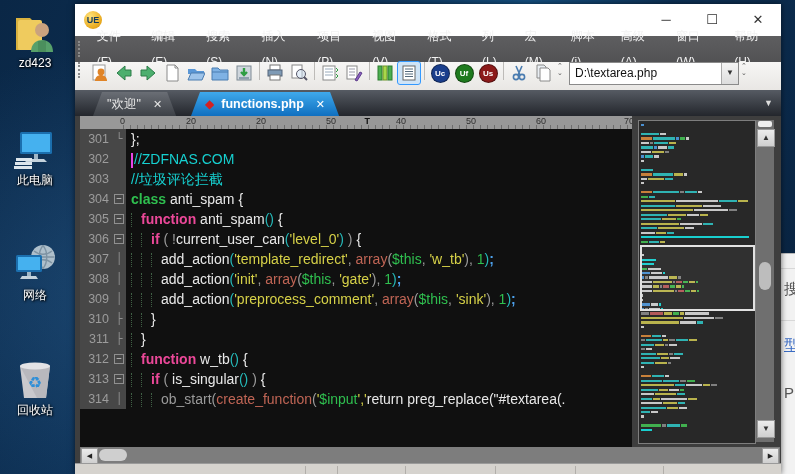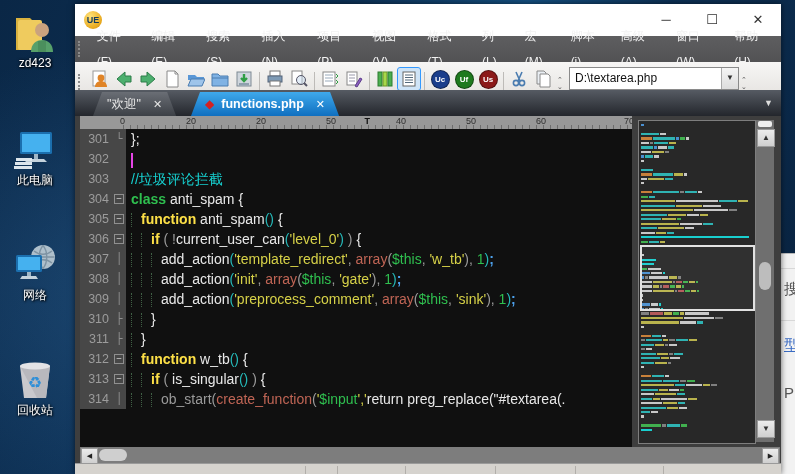--- a/index.html
+++ b/index.html
@@ -22,21 +22,21 @@
   .titlebar{position:absolute;left:0;top:0;width:100%;height:32px;background:#ffffff;border-bottom:1px solid #d8d8d8;}
   .ue-logo{position:absolute;left:9px;top:7px;width:18px;height:18px;border-radius:50%;
            background:radial-gradient(circle at 35% 30%,#ffe27a,#e8a81c 70%,#b97f10);
            color:#123a5e;font-size:9px;font-weight:bold;text-align:center;line-height:18px;}
   .title-text{position:absolute;left:33px;top:8px;font-size:12.5px;color:#222;}
   .winbtn{position:absolute;top:0;width:46px;height:31px;text-align:center;line-height:31px;font-size:13px;color:#333;}
   .menubar{position:absolute;left:0;top:32px;width:100%;height:26px;background:linear-gradient(#5e5e60,#525254);display:flex;align-items:center;}
   .grip{width:5px;height:16px;margin:0 3px;border-left:2px dotted #8a8a8a;}
   .menubar .mi{color:#f2f2f2;font-size:12px;padding:0 9px;line-height:26px;}
   
-  .toolbar{position:absolute;left:0;top:58px;width:100%;height:28px;background:linear-gradient(#f7f6f5,#e9e7e4);border-bottom:1px solid #c9c7c4;display:flex;align-items:flex-end;}
+  .toolbar{position:absolute;left:0;top:58px;width:100%;height:28px;background:linear-gradient(#f7f6f5,#e9e7e4);border-bottom:1px solid #c9c7c4;display:flex;align-items:flex-start;}
   .tb-sep{width:1px;height:18px;background:#bdbbb8;margin:0 3px;}
   .tbi{width:22px;height:22px;margin:0 1px;display:flex;align-items:center;justify-content:center;font-size:13px;border-radius:2px;}
   .tbi svg{display:block;}
   .tbi.active{background:#cfe4f7;outline:1px solid #3399ff;}
   .badge{width:17px;height:17px;border-radius:50%;color:#fff;font-size:8px;font-weight:bold;text-align:center;line-height:17px;border:1px solid rgba(0,0,0,.4);}
   .chev{width:10px;font-size:7px;color:#555;line-height:7px;text-align:center;}
   .combo{height:21px;width:168px;background:#fff;border:1px solid #8a8a8a;display:flex;margin-left:4px;}
   .combo .val{flex:1;font-size:12px;color:#111;line-height:20px;padding-left:5px;white-space:nowrap;overflow:hidden;}
   .combo .drop{width:16px;background:linear-gradient(#f4f4f4,#ddd);border-left:1px solid #aaa;text-align:center;font-size:8px;line-height:20px;color:#333;}
   
@@ -58,21 +58,21 @@
   
   .code{position:absolute;left:5px;top:125px;width:552px;height:318px;background:#101010;overflow:hidden;}
   .cl{display:flex;height:20px;line-height:20px;white-space:pre;}
   .lnum{width:29px;background:#474747;color:#9c9c9c;font-size:12.5px;text-align:right;padding-right:3px;flex:none;}
   .fold{width:14px;background:#474747;color:#8f8f8f;font-size:11px;font-family:"DejaVu Sans Mono",monospace;text-align:center;flex:none;position:relative;}
   .fbox{position:absolute;left:2px;top:5px;width:8px;height:8px;border:1px solid #8f8f8f;background:#474747;line-height:7px;font-size:9px;color:#cfcfcf;}
   .ctext{padding-left:5px;font-size:14px;color:#e8e8e8;flex:1;position:relative;}
   .ind{display:inline-block;width:9px;height:14px;border-left:1px dotted #3f6045;vertical-align:middle;}
   .cursorbar{display:inline-block;width:2px;height:15px;background:#e645e6;vertical-align:middle;margin-right:1px;}
   .c-plain{color:#e8e8e8;} .c-comment{color:#16d0d0;}
-  .c-kwblue{color:#fde047;font-weight:bold;} .c-kwgreen{color:#2fbf4f;font-weight:bold;}
+  .c-kwblue{color:#ec4899;font-weight:bold;} .c-kwgreen{color:#2fbf4f;font-weight:bold;}
   .c-green{color:#2fbf4f;} .c-str{color:#d6d148;} .c-func{color:#c06555;}
   .c-gray{color:#9a9a9a;} .c-cyan{color:#25b8b8;} .c-semi{color:#4da2ee;font-weight:bold;}
   
   .mmzone{position:absolute;left:557px;top:112px;width:149px;height:331px;background:#3e3e3e;}
   .mmpanel{position:absolute;left:6px;top:4px;width:116px;height:322px;background:#282828;border:1px solid #7e7e7e;overflow:hidden;}
   .mmline{height:2.2px;margin-bottom:2.3px;white-space:nowrap;}
   .mmline span{display:inline-block;height:2.2px;margin-right:1px;vertical-align:top;}
   .mmview{position:absolute;left:1px;top:124px;width:111px;height:62px;border:2px solid #e2e2e2;background:rgba(255,255,255,.04);}
   .mmscroll{position:absolute;left:124px;top:4px;width:18px;height:322px;background:#6f6f6f;}
   .mm-slider{position:absolute;left:2px;top:1px;width:14px;height:6px;background:#efefef;border-radius:2px;}
@@ -315,21 +315,21 @@
       <span class="rnum" style="left: 246px;">50</span>
       <span class="rnum" style="left: 316px;">40</span>
       <span class="rnum" style="left: 386px;">50</span>
       <span class="rnum" style="left: 456px;">60</span>
       <span class="rnum" style="left: 544px;">70</span>
       <span class="tmark" style="left: 284.5px;">T</span>
     </div>
 
   <div class="code" id="code">
       <div class="cl"><span class="lnum">301</span><span class="fold">└</span><span class="ctext"><span class="c-plain">};</span></span></div>
-      <div class="cl"><span class="lnum">302</span><span class="fold"></span><span class="ctext"><span class="cursorbar"></span></span></div>
+      <div class="cl"><span class="lnum">302</span><span class="fold"></span><span class="ctext"><span class="cursorbar"></span><span class="c-comment">//ZDFNAS.COM</span></span></div>
       <div class="cl"><span class="lnum">303</span><span class="fold"></span><span class="ctext"><span class="c-comment">//垃圾评论拦截</span></span></div>
       <div class="cl"><span class="lnum">304</span><span class="fold"><span class="fbox">−</span></span><span class="ctext"><span class="c-kwgreen">class</span><span class="c-plain"> anti_spam {</span></span></div>
       <div class="cl"><span class="lnum">305</span><span class="fold"><span class="fbox">−</span></span><span class="ctext"><span class="ind"></span><span class="c-kwblue">function</span><span class="c-plain"> anti_spam</span><span class="c-cyan">()</span><span class="c-plain"> {</span></span></div>
       <div class="cl"><span class="lnum">306</span><span class="fold"><span class="fbox">−</span></span><span class="ctext"><span class="ind"></span><span class="ind"></span><span class="c-kwblue">if</span><span class="c-gray"> ( !</span><span class="c-plain">current_user_can</span><span class="c-cyan">(</span><span class="c-str">'level_0'</span><span class="c-cyan">)</span><span class="c-gray"> ) </span><span class="c-plain">{</span></span></div>
       <div class="cl"><span class="lnum">307</span><span class="fold">│</span><span class="ctext"><span class="ind"></span><span class="ind"></span><span class="ind"></span><span class="c-plain">add_action</span><span class="c-cyan">(</span><span class="c-str">'template_redirect'</span><span class="c-gray">, </span><span class="c-func">array</span><span class="c-gray">(</span><span class="c-green">$this</span><span class="c-gray">, </span><span class="c-str">'w_tb'</span><span class="c-gray">), </span><span class="c-green">1</span><span class="c-cyan">)</span><span class="c-semi">;</span></span></div>
       <div class="cl"><span class="lnum">308</span><span class="fold">│</span><span class="ctext"><span class="ind"></span><span class="ind"></span><span class="ind"></span><span class="c-plain">add_action</span><span class="c-cyan">(</span><span class="c-str">'init'</span><span class="c-gray">, </span><span class="c-func">array</span><span class="c-gray">(</span><span class="c-green">$this</span><span class="c-gray">, </span><span class="c-str">'gate'</span><span class="c-gray">), </span><span class="c-green">1</span><span class="c-cyan">)</span><span class="c-semi">;</span></span></div>
       <div class="cl"><span class="lnum">309</span><span class="fold">│</span><span class="ctext"><span class="ind"></span><span class="ind"></span><span class="ind"></span><span class="c-plain">add_action</span><span class="c-cyan">(</span><span class="c-str">'preprocess_comment'</span><span class="c-gray">, </span><span class="c-func">array</span><span class="c-gray">(</span><span class="c-green">$this</span><span class="c-gray">, </span><span class="c-str">'sink'</span><span class="c-gray">), </span><span class="c-green">1</span><span class="c-cyan">)</span><span class="c-semi">;</span></span></div>
       <div class="cl"><span class="lnum">310</span><span class="fold">├</span><span class="ctext"><span class="ind"></span><span class="ind"></span><span class="c-plain">}</span></span></div>
       <div class="cl"><span class="lnum">311</span><span class="fold">├</span><span class="ctext"><span class="ind"></span><span class="c-plain">}</span></span></div>
       <div class="cl"><span class="lnum">312</span><span class="fold"><span class="fbox">−</span></span><span class="ctext"><span class="ind"></span><span class="c-kwblue">function</span><span class="c-plain"> w_tb</span><span class="c-cyan">()</span><span class="c-plain"> {</span></span></div>

